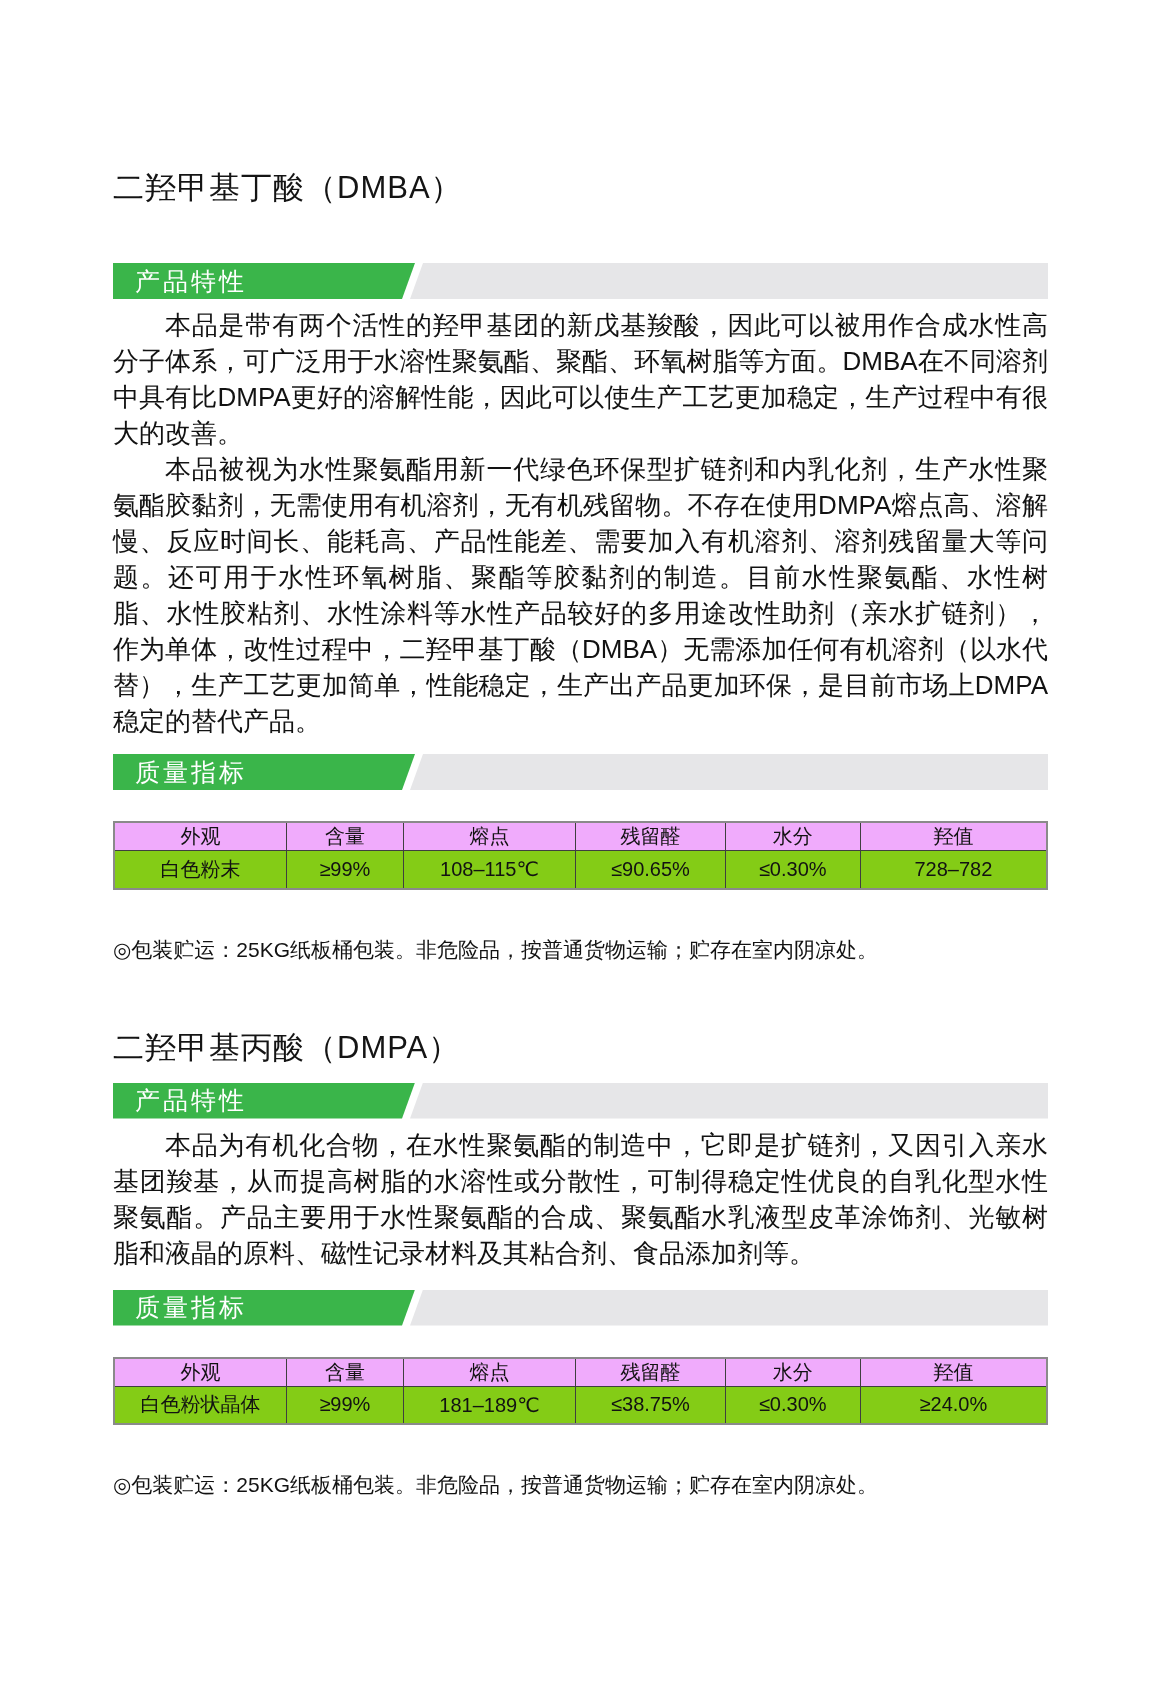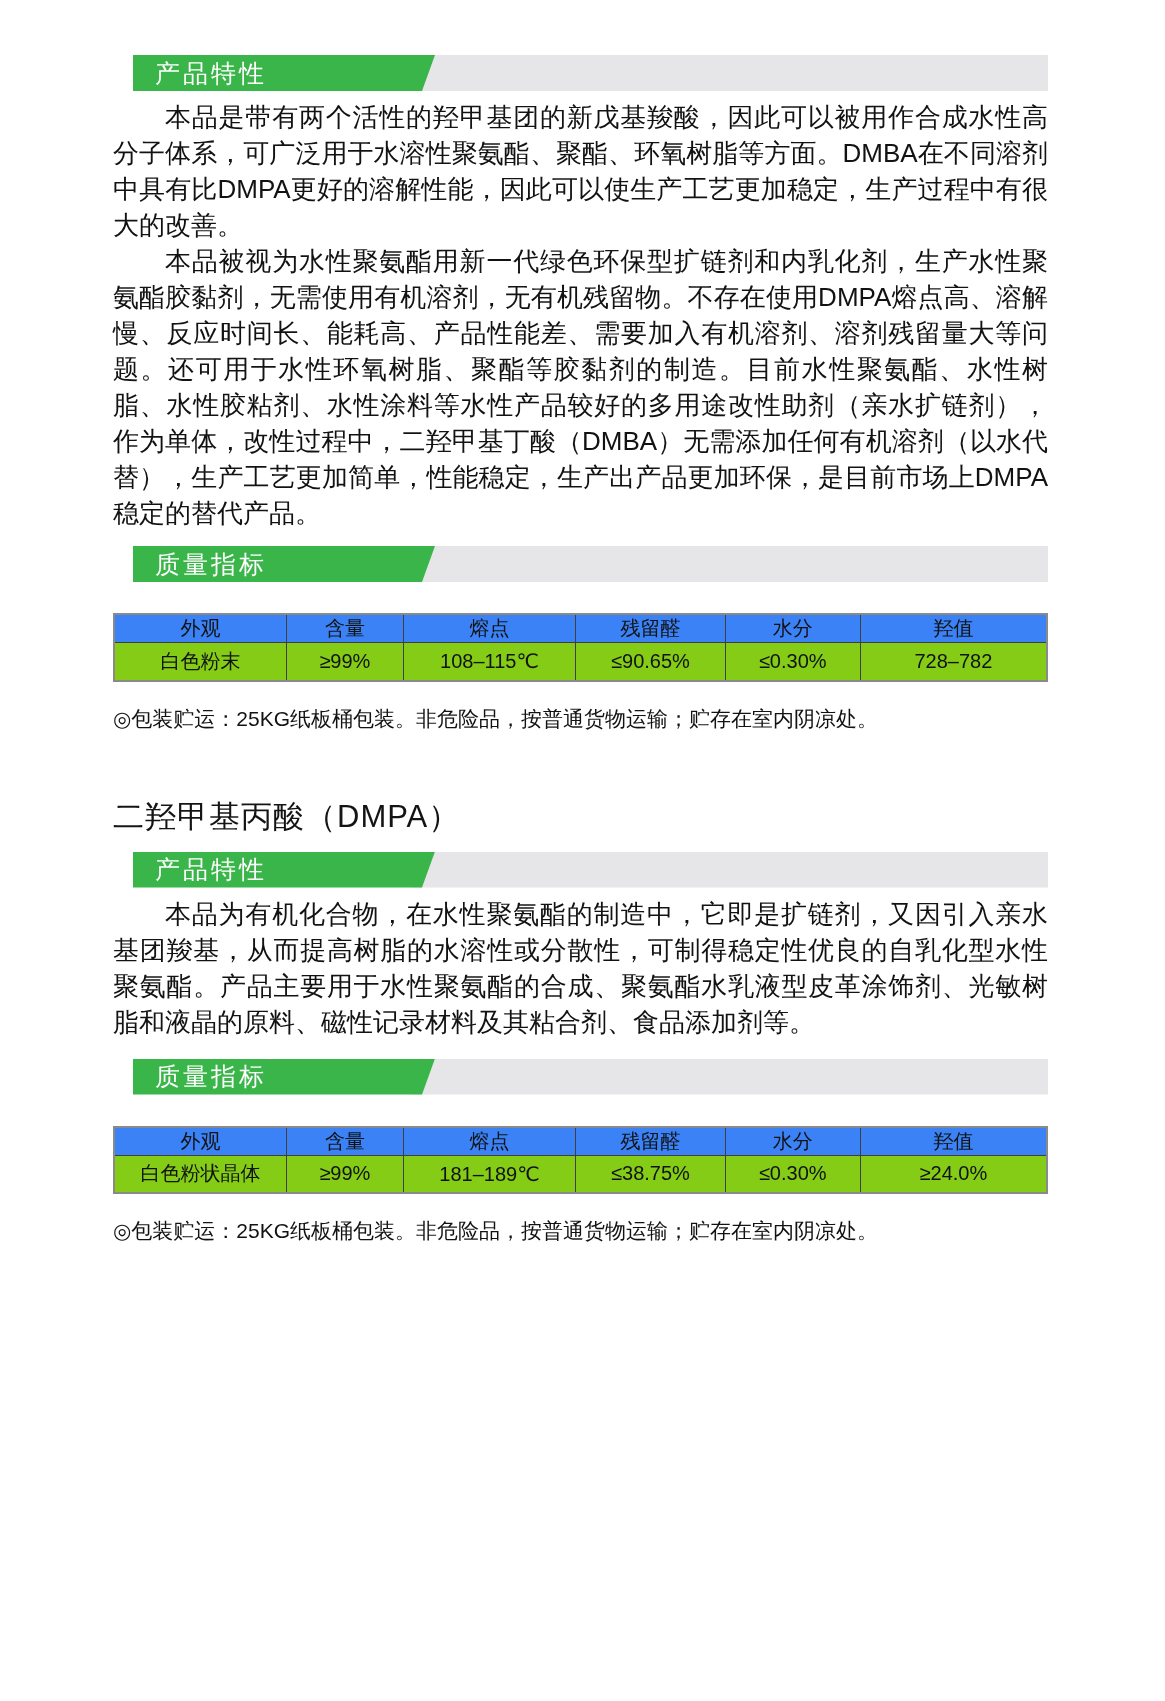--- a/index.html
+++ b/index.html
@@ -40,21 +40,20 @@
     width: 302px;
     background: #3ab54a;
     clip-path: polygon(0 0, 302px 0, 289px 100%, 0 100%);
     display: flex;
     align-items: center;
     padding-left: 22px;
     color: #ffffff;
     font-size: 25px;
     letter-spacing: 3px;
     font-weight: 400;
-    margin-left: 20px;
   }
   .banner .gray-part {
     position: absolute;
     left: 0; top: 0; bottom: 0; right: 0;
     background: #e6e6e8;
     clip-path: polygon(310px 0, 100% 0, 100% 100%, 297px 100%);
   }
 
   .paras { margin-top: 8px; }
   .paras p {
@@ -72,27 +71,27 @@
     table-layout: fixed;
   }
   table.spec th, table.spec td {
     border: 1px solid #3f3f3f;
     text-align: center;
     font-weight: 400;
     font-size: 20px;
     color: #121212;
   }
   table.spec { border: 2px solid #8a8a8a; }
-  table.spec th { height: 20px; background: #3b82f6; }
+  table.spec th { height: 20px; background: #f0abfc; }
   table.spec td { height: 38px; background: #84cc16; }
   col.c1 { width: 18.5%; } col.c2 { width: 12.5%; } col.c3 { width: 18.5%; }
   col.c4 { width: 16%; }   col.c5 { width: 14.5%; } col.c6 { width: 20%; }
 
   p.pack-note {
-    margin-top: 23px;
+    margin-top: 46px;
     font-size: 21px;
     line-height: 27px;
     color: #121212;
   }
 
   .page-footer {
     margin-top: 125px;
     text-align: center;
   }
   .page-footer .page-number {
@@ -100,20 +99,21 @@
     letter-spacing: 1px;
     color: #1a1a1a;
   }
 </style>
 </head>
 <body>
 
 <main class="page">
 
   <section class="s1">
+    <h1 class="sec-title">二羟甲基丁酸（DMBA）</h1>
 
     <div class="banner banner-features">
       <div class="gray-part"></div>
       <div class="green-part">
         <span>产品特性</span>
       </div>
     </div>
 
     <div class="paras">
       <p>本品是带有两个活性的羟甲基团的新戊基羧酸，因此可以被用作合成水性高分子体系，可广泛用于水溶性聚氨酯、聚酯、环氧树脂等方面。DMBA在不同溶剂中具有比DMPA更好的溶解性能，因此可以使生产工艺更加稳定，生产过程中有很大的改善。</p>

